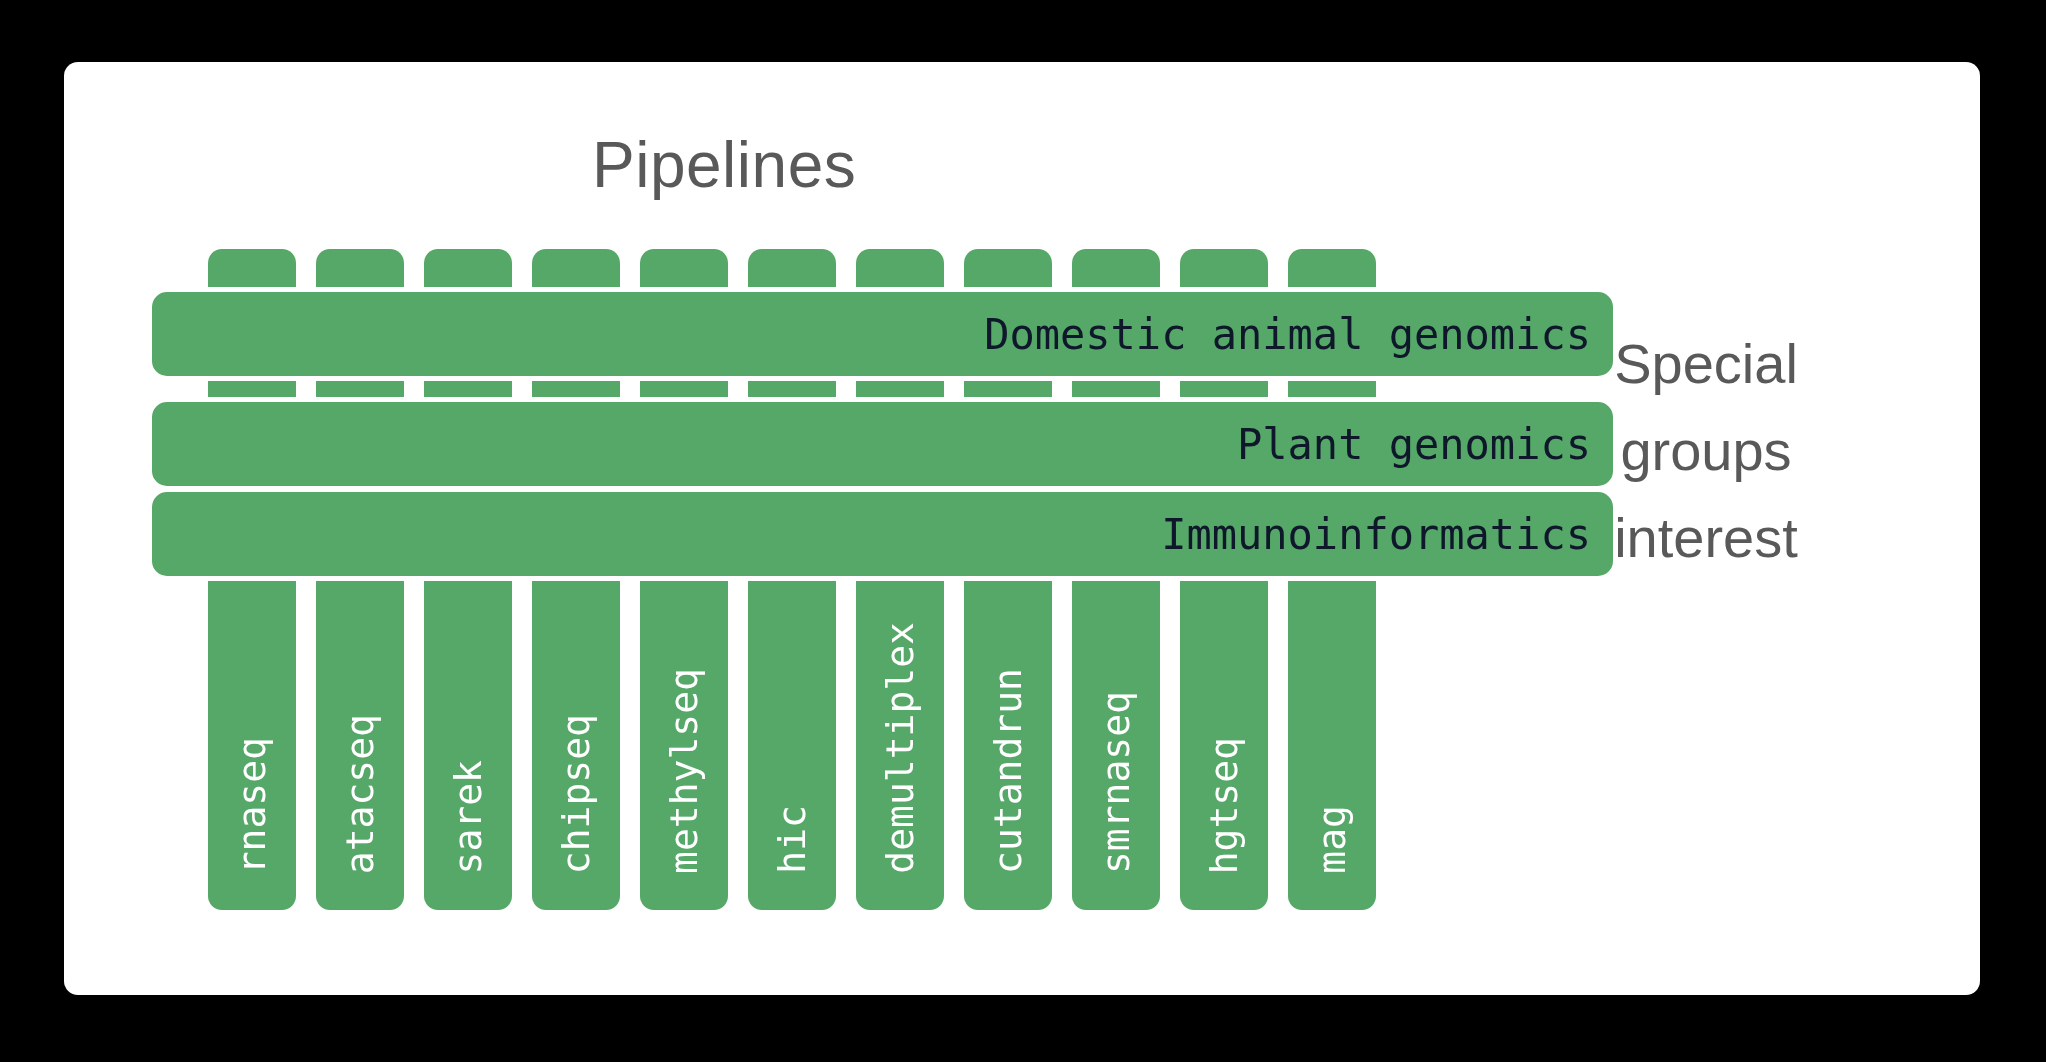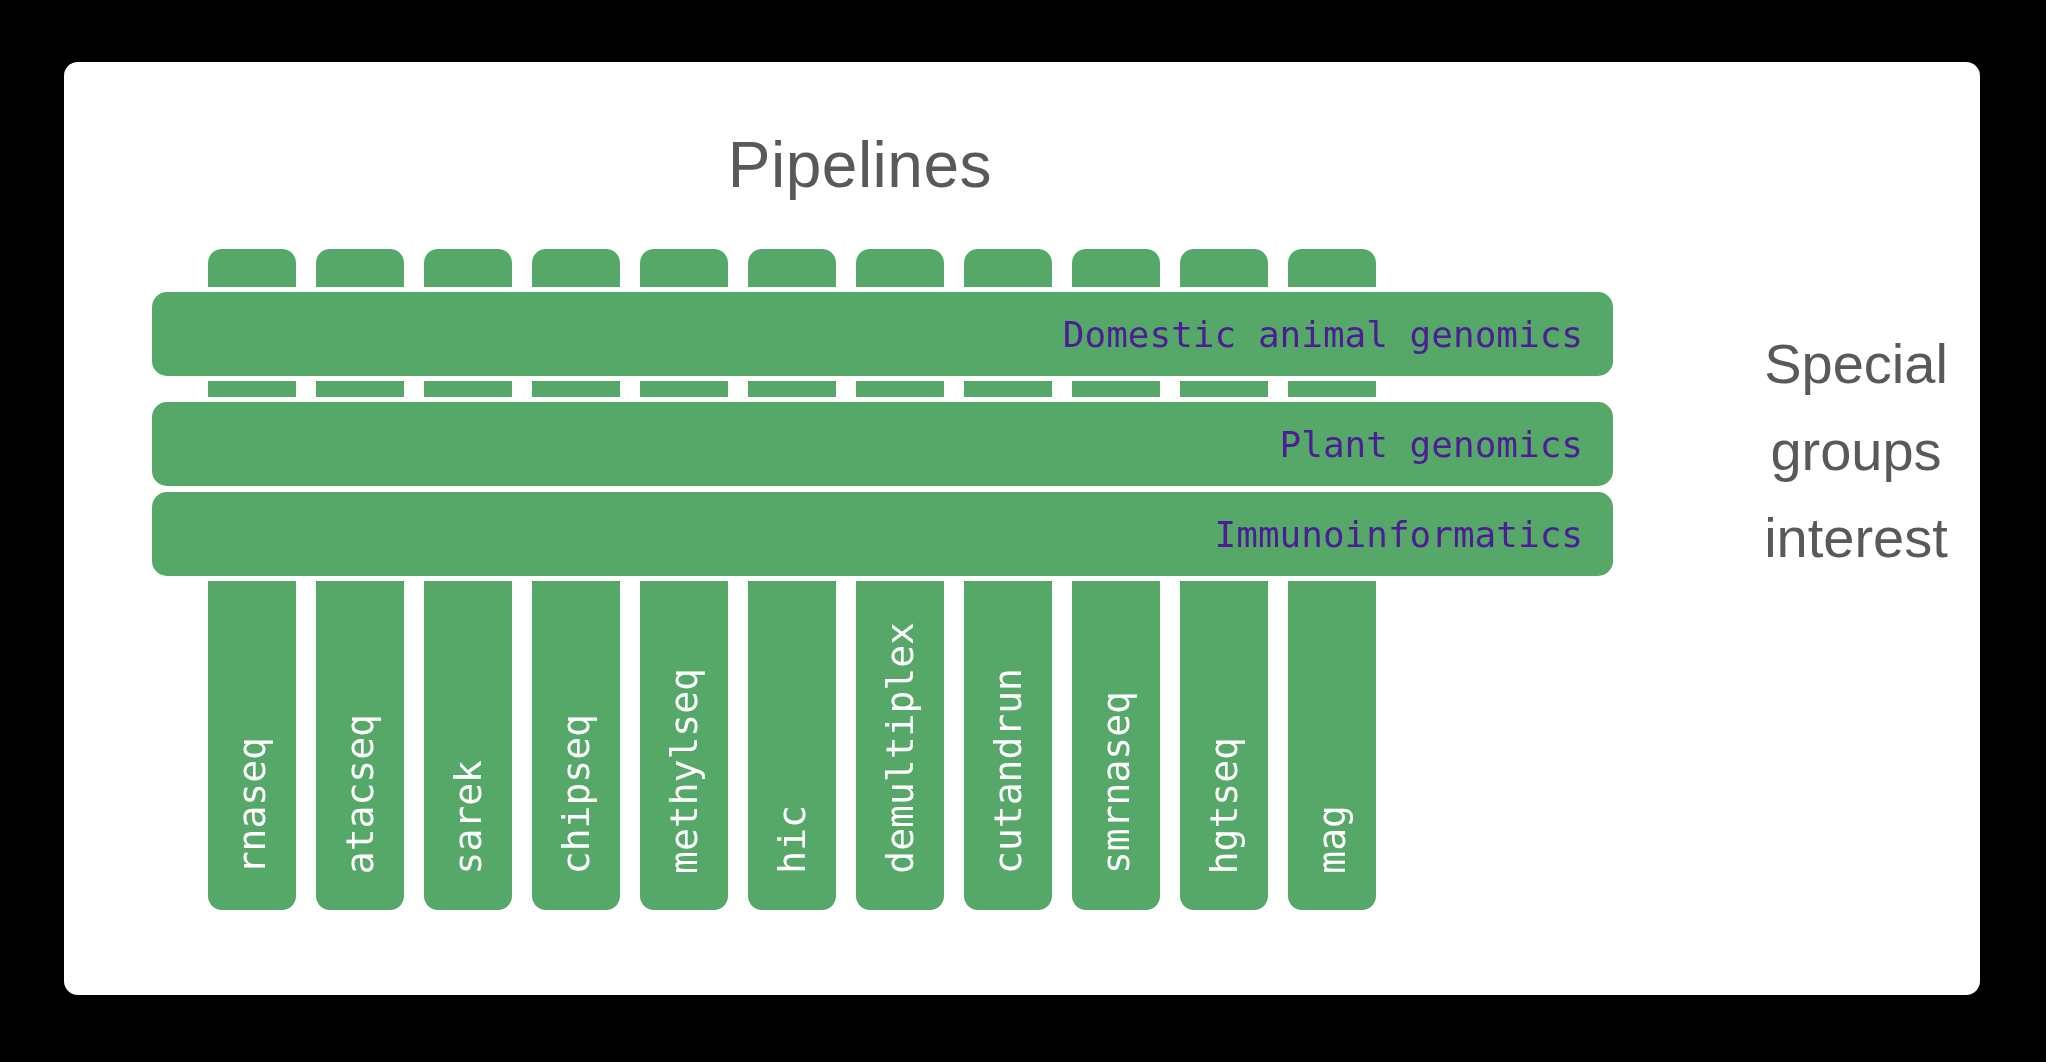--- a/index.html
+++ b/index.html
@@ -7,21 +7,21 @@
     position:relative; width:2046px; height:1062px; overflow:hidden;
     background:var(--bg,#000);
     font-family:"Liberation Sans", sans-serif;
   }
   .card {
     position:absolute; left:64px; top:62px; width:1916px; height:933px;
     background:var(--card,#fff); border-radius:14px;
   }
   .title {
     position:absolute; left:528px; top:66px; width:400px;
-    text-align:right; font-size:64px; color:var(--gray,#595959);
+    text-align:left; font-size:64px; color:var(--gray,#595959);
     letter-spacing:0.5px;
   }
   
   .col {
     position:absolute; top:187px; width:88px; height:661px;
     background:var(--green,#55a868); border-radius:14px;
     display:flex; align-items:flex-end; justify-content:center;
   }
   .col-label {
     writing-mode:vertical-rl; transform:rotate(180deg);
@@ -30,25 +30,25 @@
   }
   
   .bar {
     position:absolute; left:83px; width:1471px; height:94px;
     background:var(--green,#55a868);
     border:5px solid var(--card,#fff); border-radius:20px;
     box-sizing:border-box;
     display:flex; align-items:center; justify-content:flex-end;
   }
   .bar-label {
-    color:#4c1d95; font-family:"DejaVu Sans Mono", monospace;
-    font-size:36px; padding-right:30px; white-space:nowrap;
+    color:#0f172a; font-family:"DejaVu Sans Mono", monospace;
+    font-size:42px; padding-right:22px; white-space:nowrap;
   }
   .side {
-    position:absolute; left:1642px; top:258px; width:300px;
+    position:absolute; left:1492px; top:258px; width:300px;
     text-align:center; font-size:56px; line-height:87px;
     color:var(--gray,#595959);
   }
 </style>
 </head>
 <body>
 
 <div class="stage" style="--green: #55a868; --gray: #595959; --card: #ffffff; --bg: #000000;">
   <div class="card">
 

